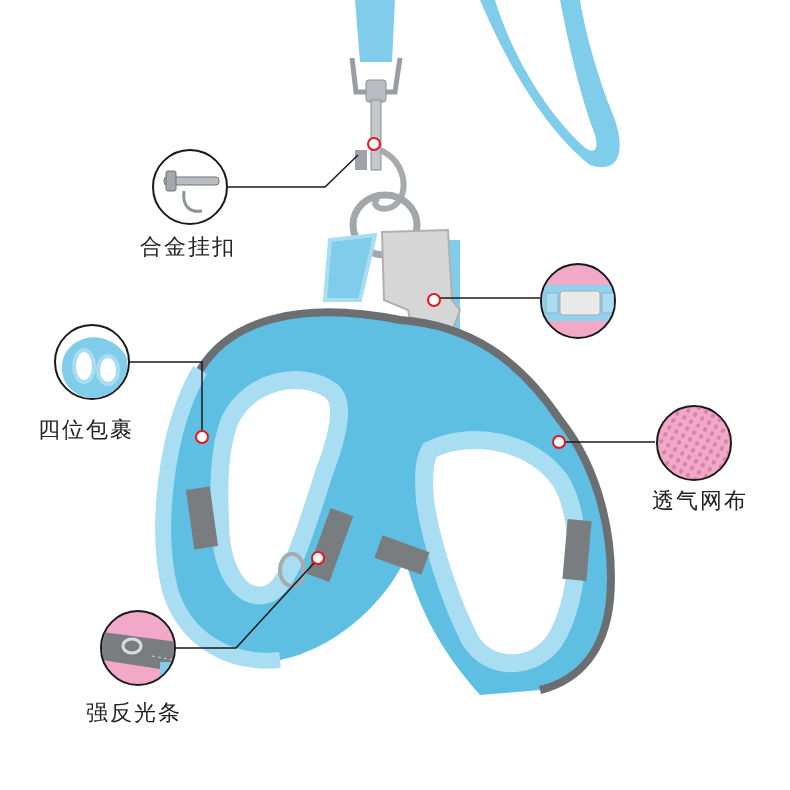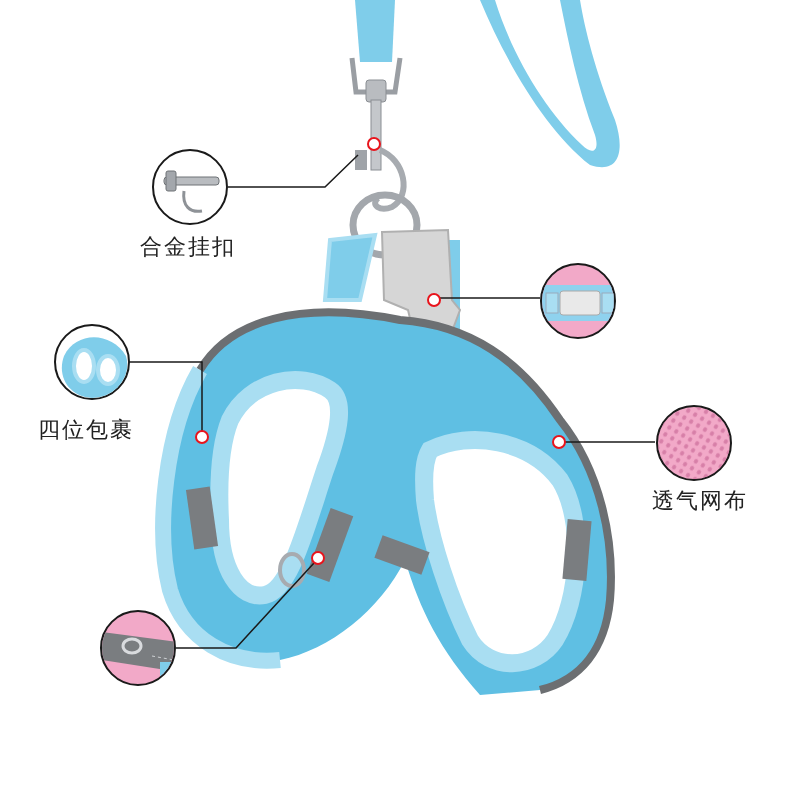--- a/index.html
+++ b/index.html
@@ -133,13 +133,14 @@
 
   <div class="marker" style="left:374px; top:144px;"></div>
   <div class="marker" style="left:434px; top:300px;"></div>
   <div class="marker" style="left:202px; top:437px;"></div>
   <div class="marker" style="left:559px; top:442px;"></div>
   <div class="marker" style="left:318px; top:558px;"></div>
 
   <div class="label" style="left:140px; top:232px;">合金挂扣</div>
   <div class="label" style="left:38px; top:415px;">四位包裹</div>
   <div class="label" style="left:652px; top:486px;">透气网布</div>
+  <div class="label" style="left:86px; top:698px;">强反光条</div>
 </div>
 
 </body></html>

